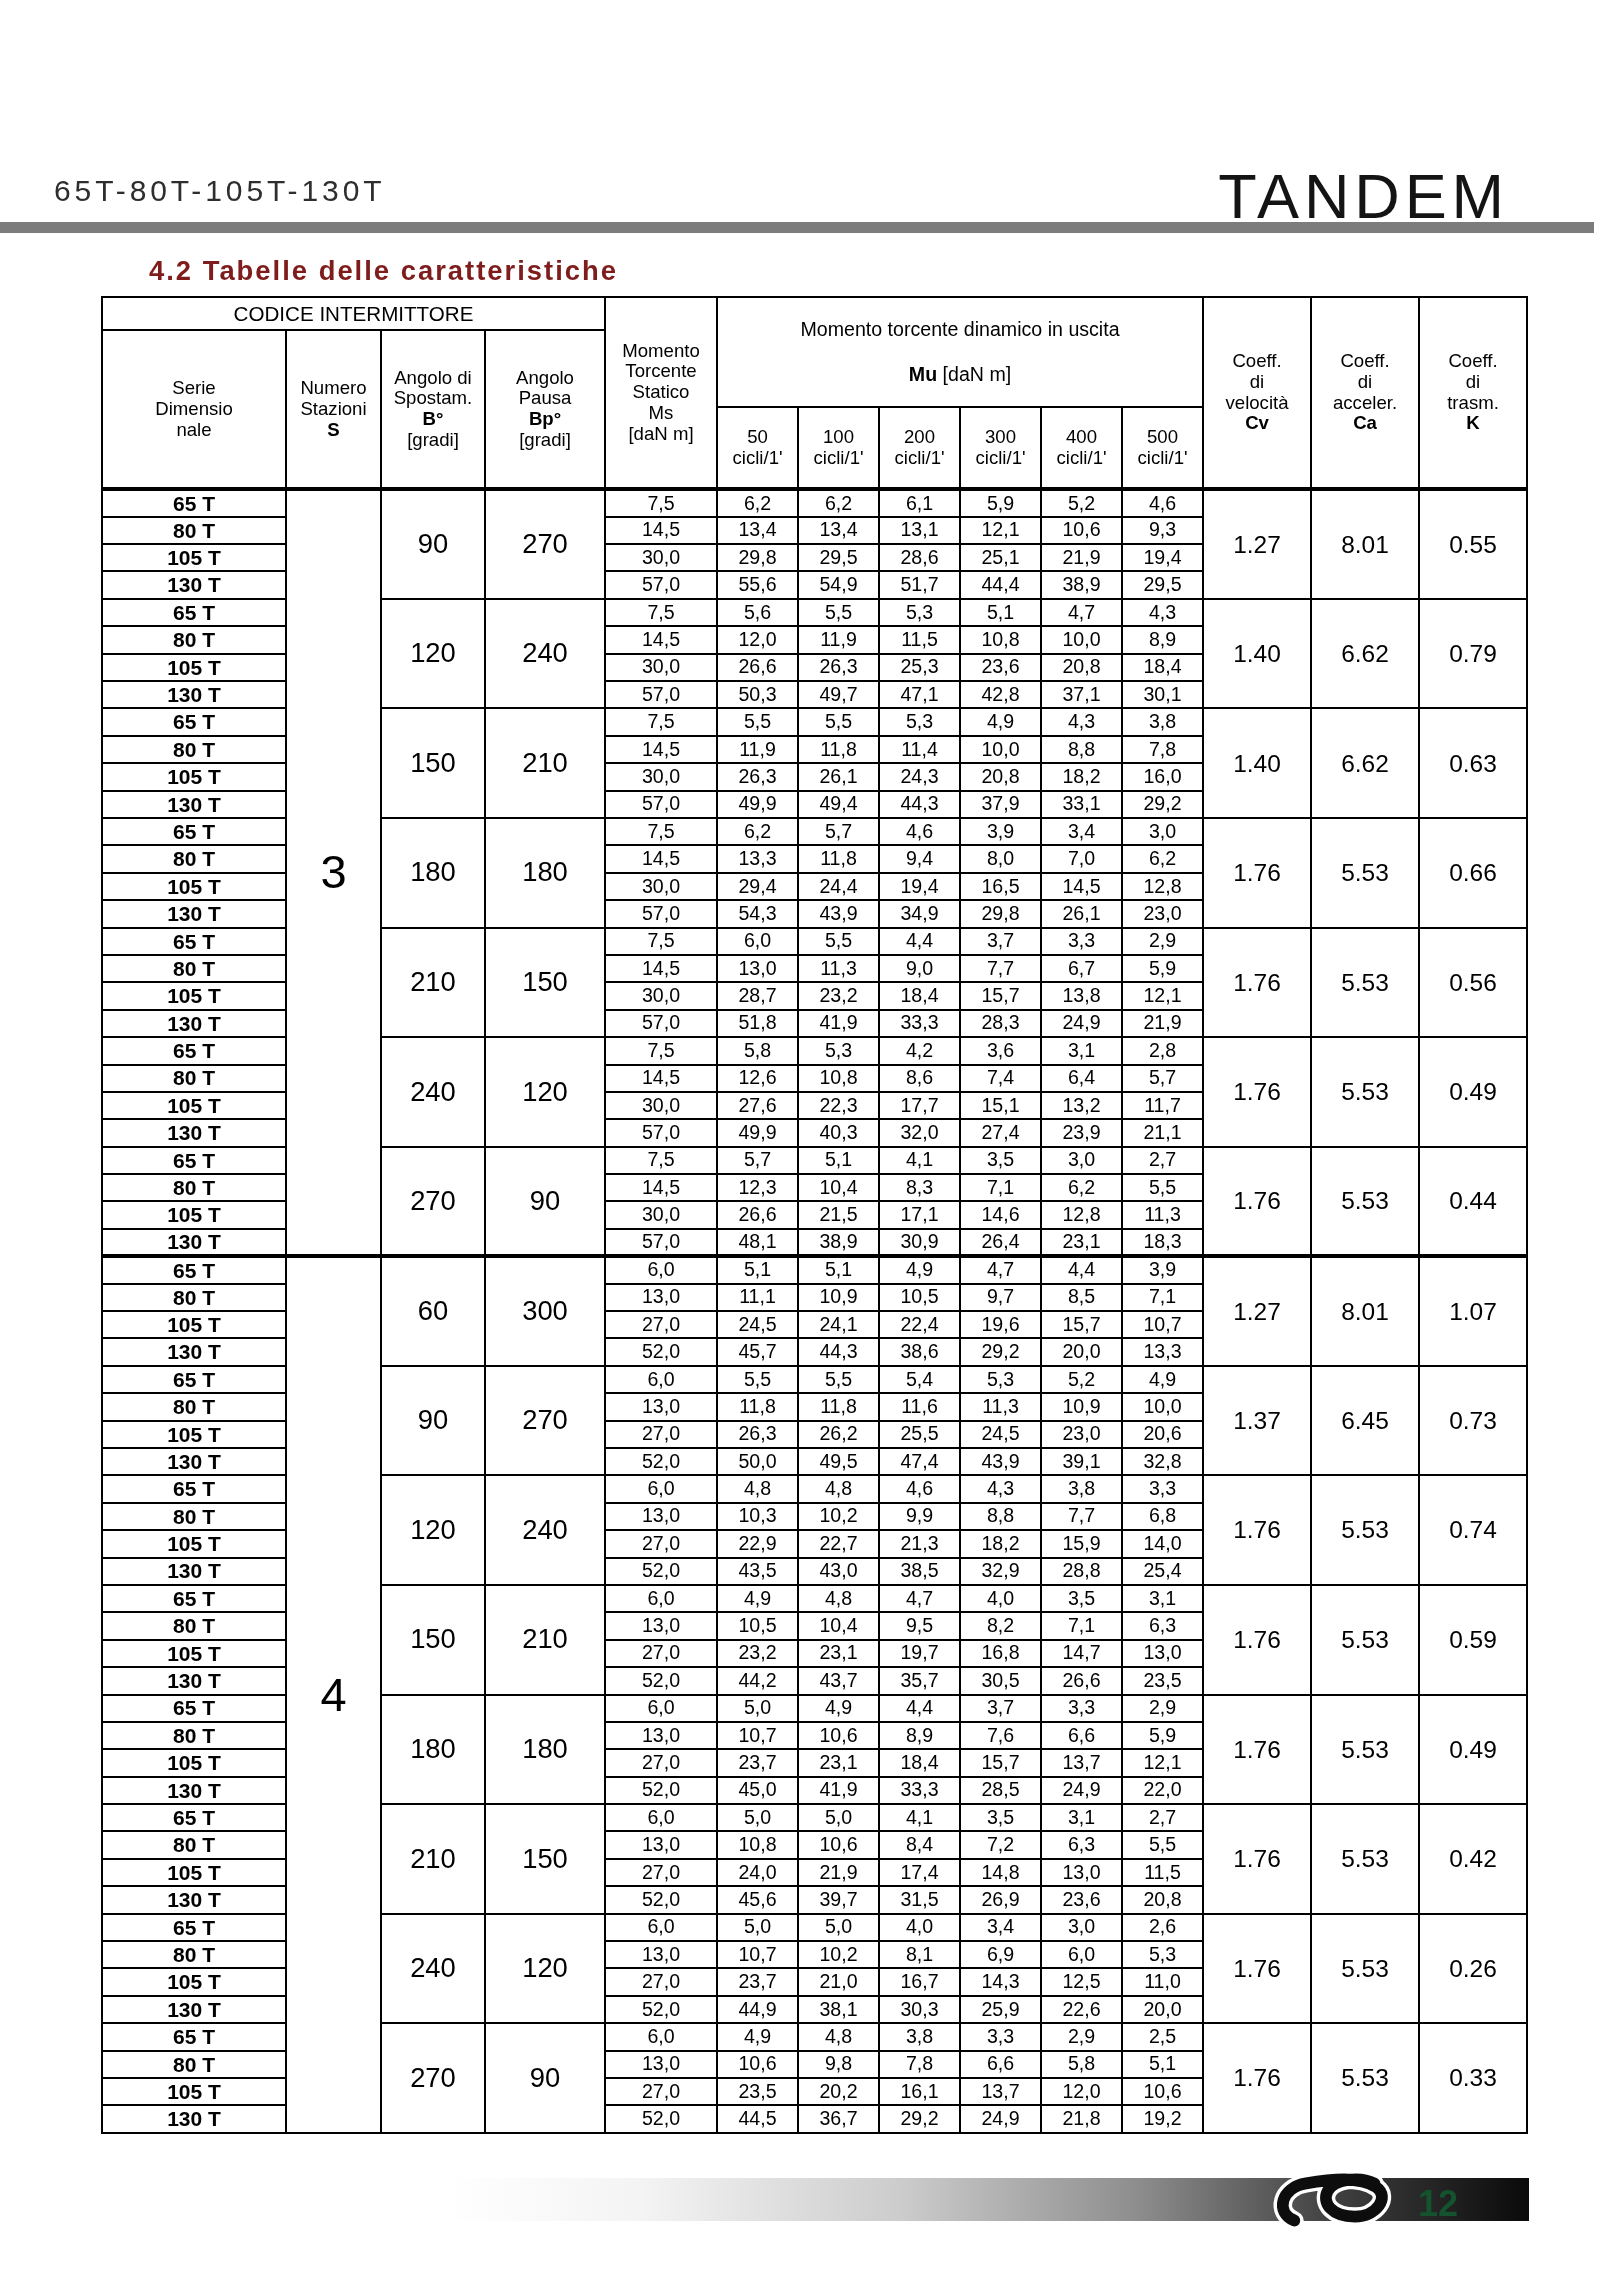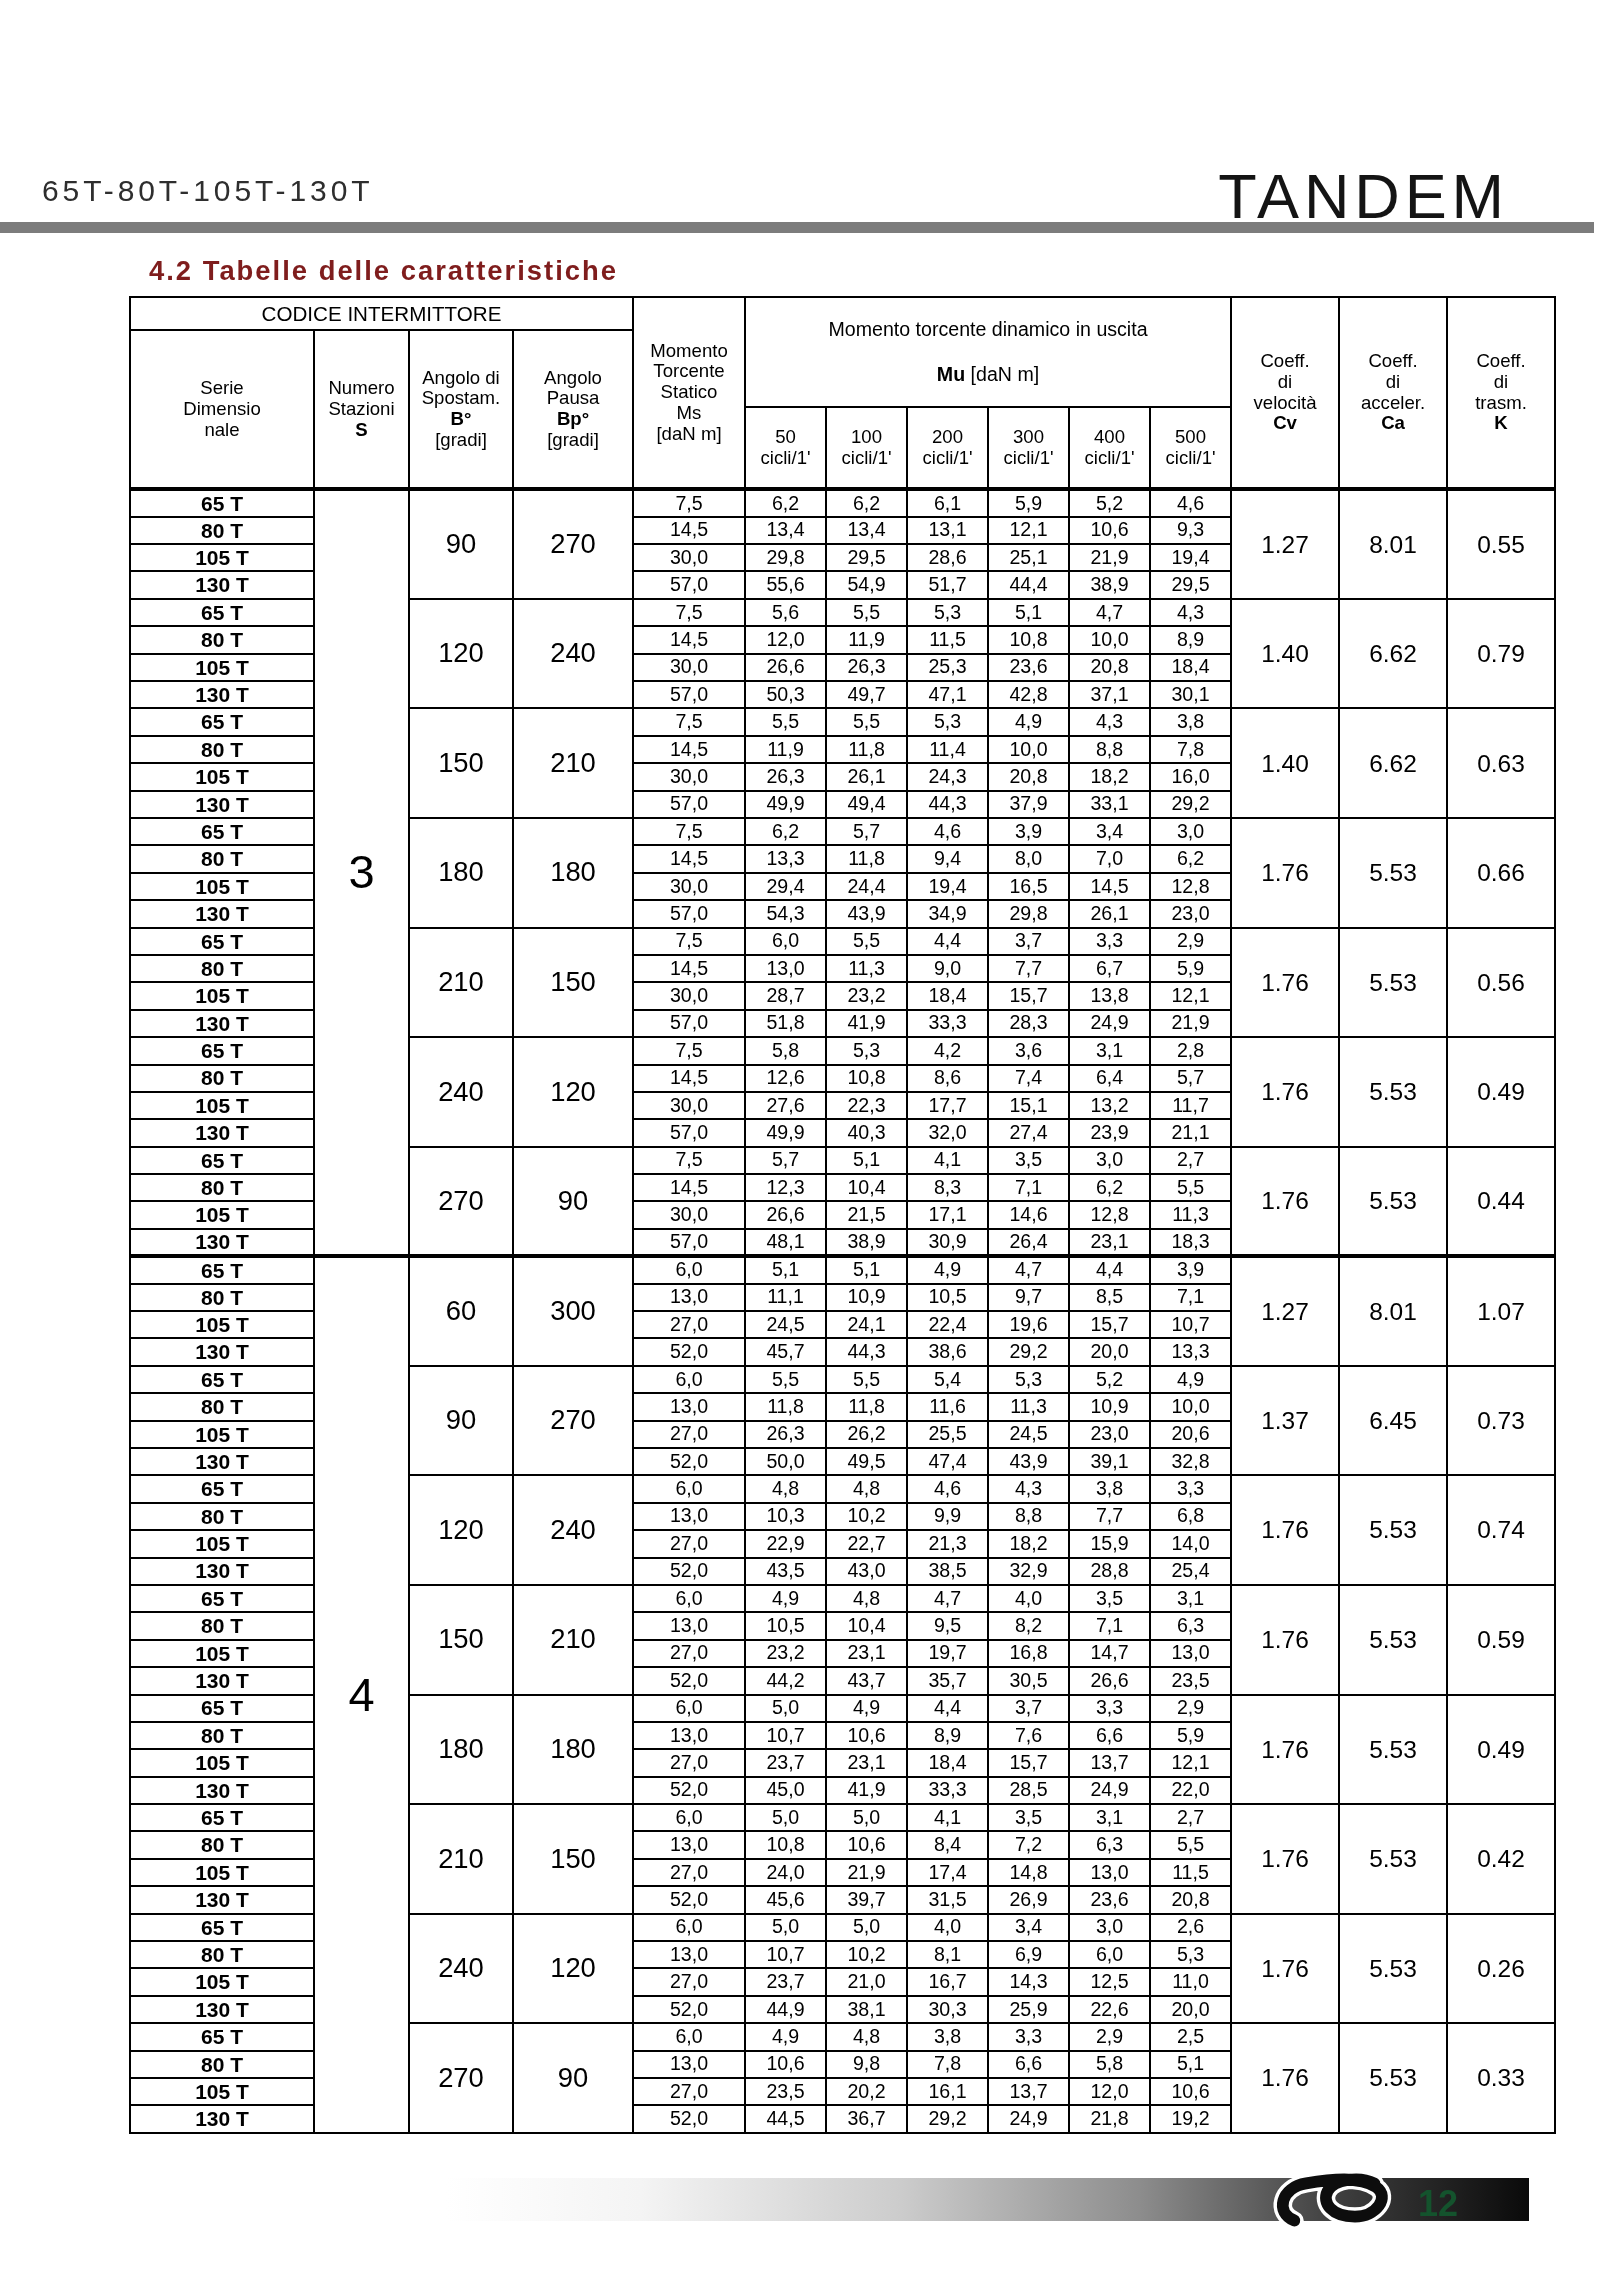--- a/index.html
+++ b/index.html
@@ -1,37 +1,36 @@
 <!DOCTYPE html>
 <html><head>
 <meta charset="utf-8">
 <style>
   html,body { margin:0; padding:0; }
   body {
     width:1620px; height:2293px; background:#ffffff; position:relative;
     font-family:"Liberation Sans", sans-serif; color:#000;
   }
   .header-left {
-    position:absolute; left:42px; top:174px; font-size:30px;
+    position:absolute; left:54px; top:174px; font-size:30px;
     letter-spacing:3.9px; color:#2e2e2e; font-weight:400;
   }
   .brand {
     position:absolute; top:160px; right:111px; font-size:63px;
     letter-spacing:4.9px; color:#141414; font-weight:400;
   }
   .rule { position:absolute; left:0; top:222px; width:1594px; height:10.8px; background:#7c7c7c; }
   .section-title {
     position:absolute; left:149px; top:255px; font-size:27.4px; font-weight:700;
     color:#7f1d1d; letter-spacing:2px;
   }
   .table-wrap { position:absolute; left:101px; top:296px; }
   table.chars {
     border-collapse:collapse; table-layout:fixed; width:1426px;
     border:2.9px solid #000;
-    margin-left:28px;
   }
   table.chars th, table.chars td {
     border:2px solid #000; text-align:center; vertical-align:middle;
     padding:0; overflow:hidden; line-height:1.12;
   }
   thead tr.h1 { height:33px; }
   thead tr.h2 { height:41px; }
   thead tr.h3 { height:82px; }
   tbody tr { height:27.4px; }
   thead th { font-weight:400; font-size:18.6px; white-space:pre-line; }

